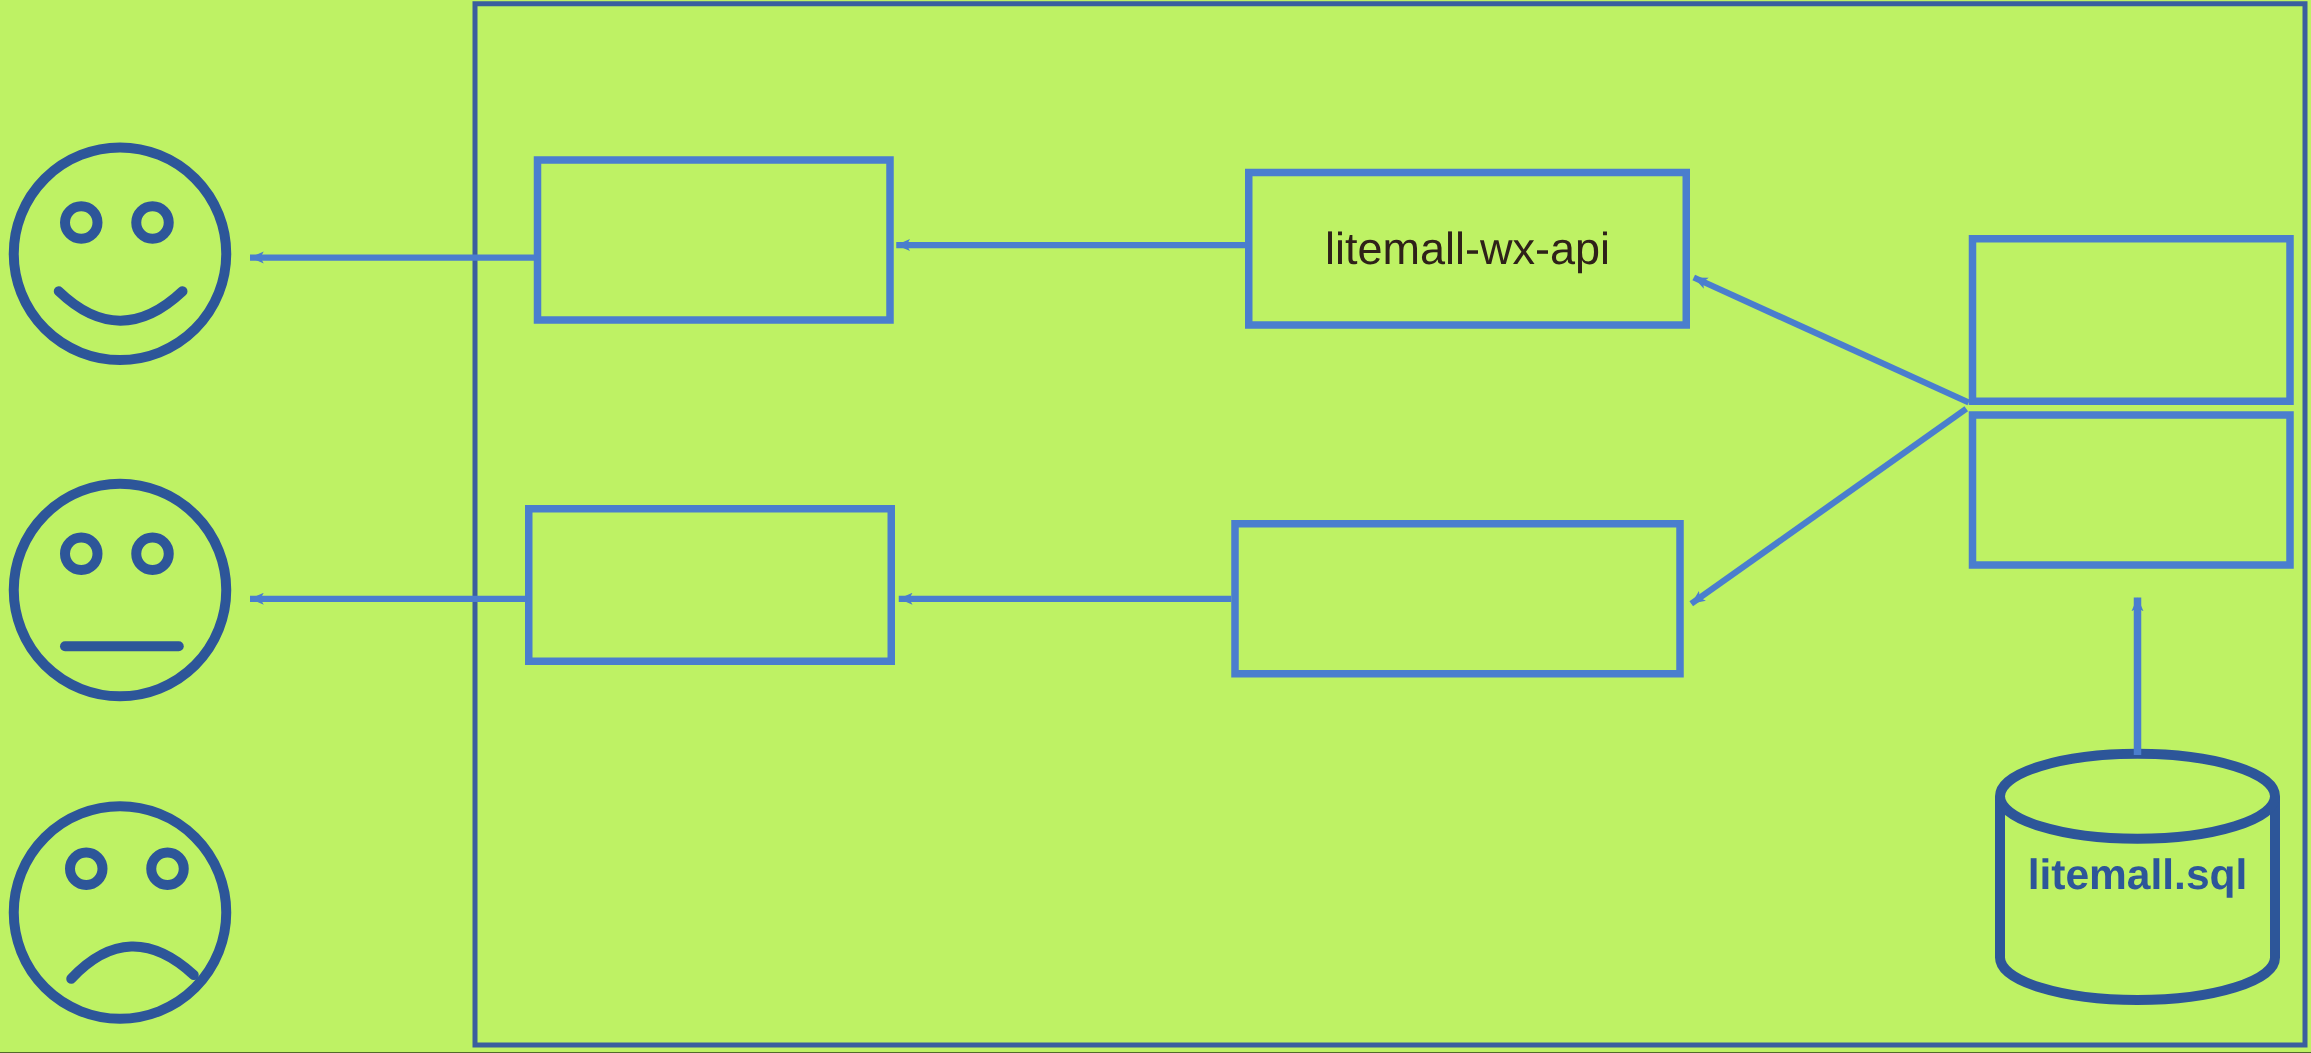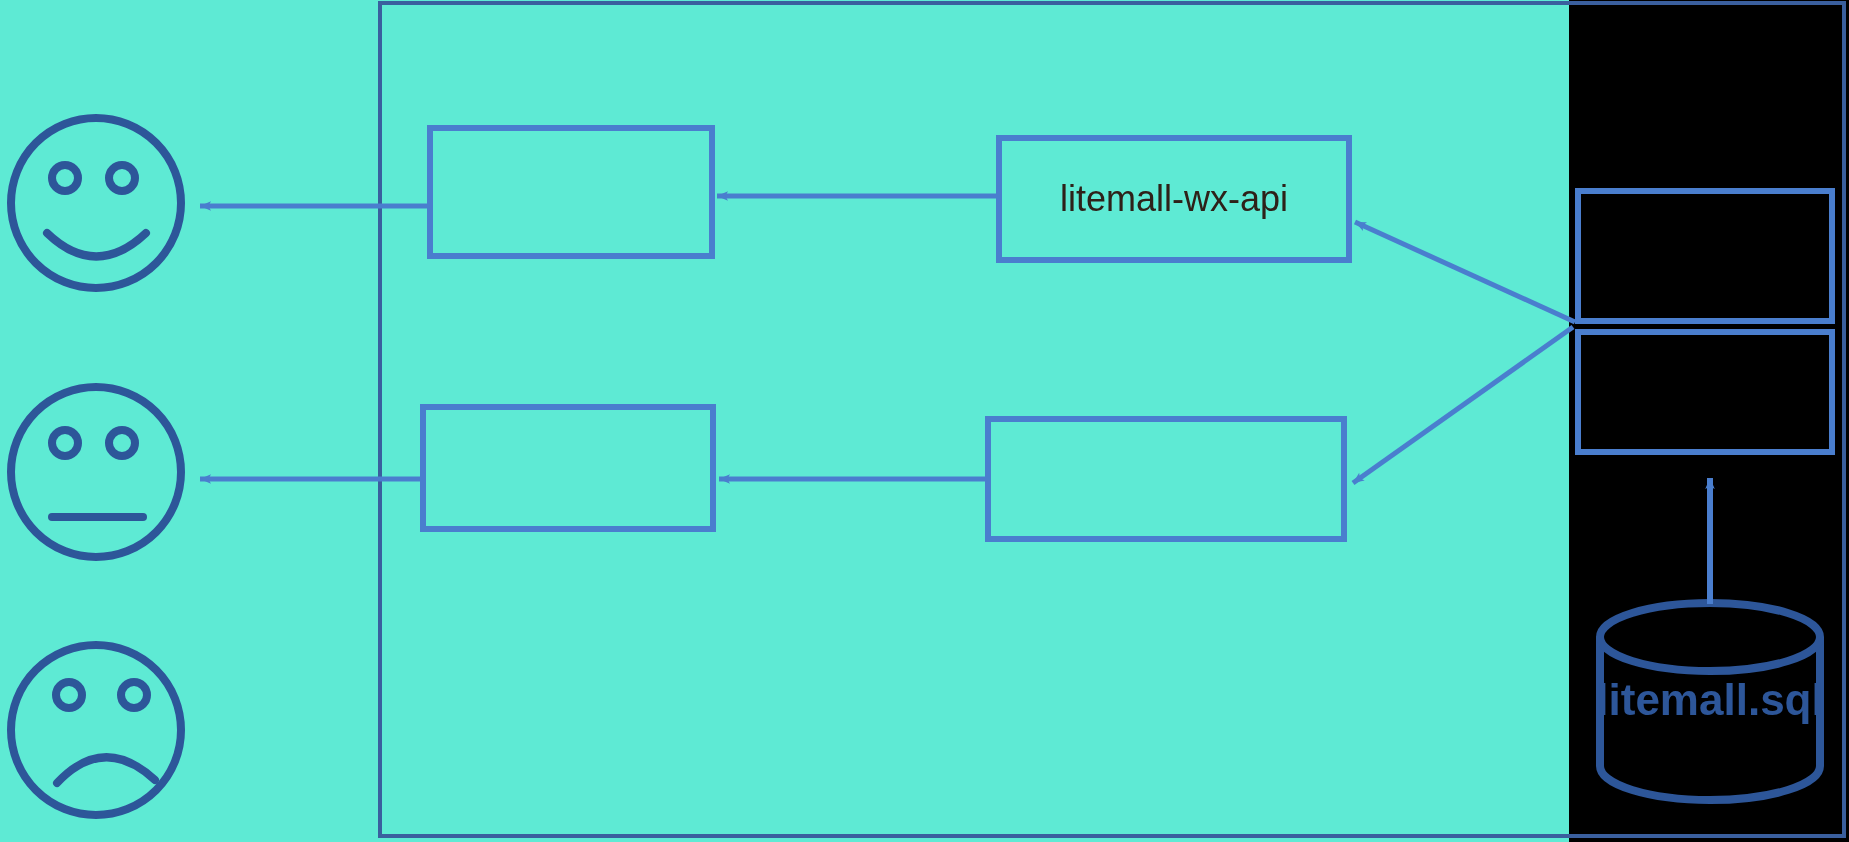--- a/index.html
+++ b/index.html
@@ -6,23 +6,23 @@
     margin: 0;
     padding: 0;
     background: #000000;
     width: 1849px;
     height: 842px;
     overflow: hidden;
     font-family: "Liberation Sans", sans-serif;
   }
   #canvas {
     position: relative;
-    width: 1569px;
+    width: 1849px;
     height: 842px;
-    background: #5eead4;
+    background: #bef264;
   }
   #canvas svg {
     position: absolute;
     top: 0;
     left: 0;
   }
   .box-label {
     position: absolute;
     display: flex;
     align-items: center;
@@ -115,15 +115,15 @@
   <div class="box-label" style="left:999px; top:138px; width:350px; height:122px; color:#2e2119; font-size:36px;">litemall-wx-api</div>
 
   <div class="box-label" style="left:423px; top:407px; width:290px; height:122px; color:#2a1f18; font-size:28px;"></div>
 
   <div class="box-label" style="left:988px; top:419px; width:356px; height:120px; color:#2a1f18; font-size:28px;"></div>
 
   <div class="box-label" style="left:1578px; top:191px; width:254px; height:130px; color:#2a1f18; font-size:28px;"></div>
 
   <div class="box-label" style="left:1578px; top:332px; width:254px; height:120px; color:#2a1f18; font-size:28px;"></div>
 
-  <div class="db-label" style="left:1600px; top:680px; width:220px; height:40px; color:#2d5699; font-size:44px;">litemall.sql</div>
+  <div class="db-label" style="left:1600px; top:680px; width:220px; height:40px; color:#2d5699; font-size:34px;">litemall.sql</div>
 
 </div>
 
 </body></html>

